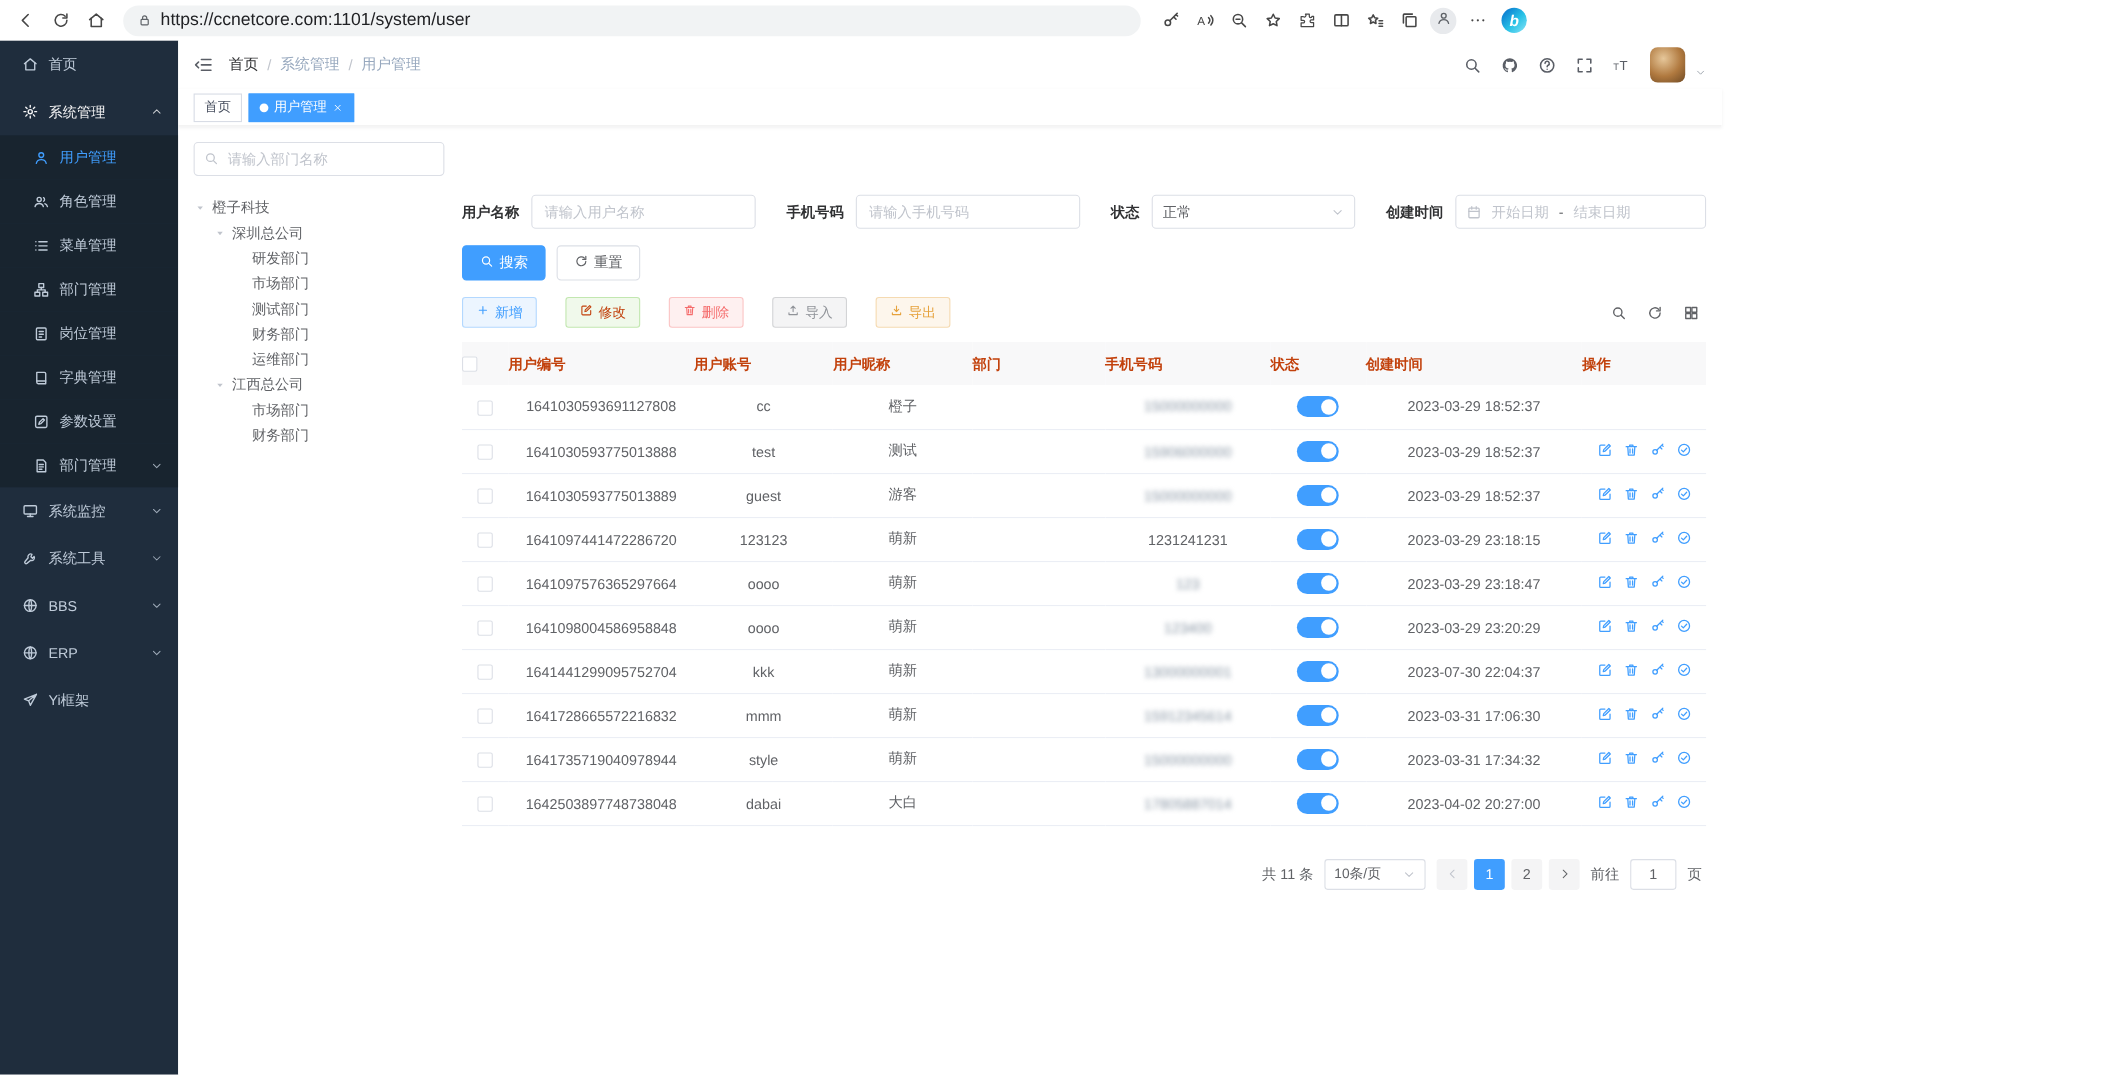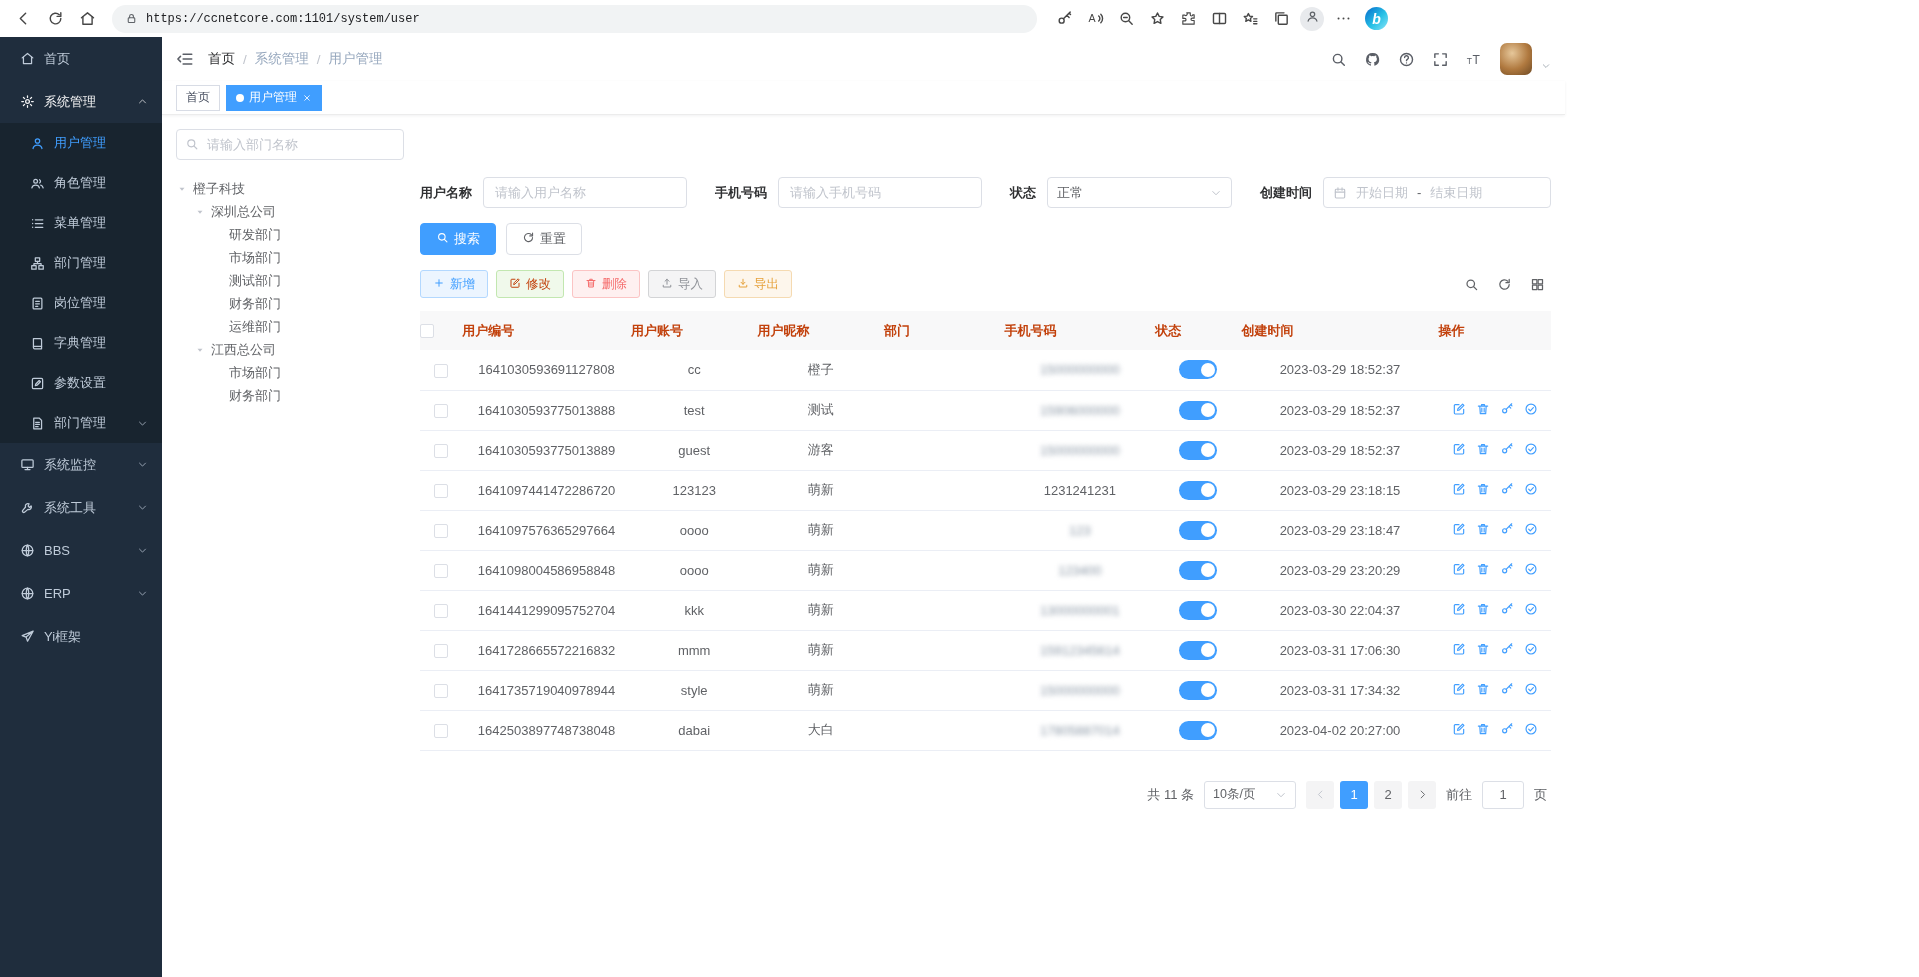--- a/index.html
+++ b/index.html
@@ -8,21 +8,21 @@
   .window { width:1565px; height:977px; background:#fff; }
 
   
   .browser { height:37px; display:flex; align-items:center; gap:2px; padding:0 8px; background:#fff; }
   .bicon { width:30px; height:30px; display:flex; align-items:center; justify-content:center;
     color:#474747; border-radius:4px; font-size:15px; cursor:pointer; flex-shrink:0; }
   .bicon svg { width:17px; height:17px; }
   .addr { height:28px; width:925px; background:#f1f3f4; border-radius:14px; display:flex;
     align-items:center; gap:8px; padding:0 13px; margin:0 8px; cursor:text; }
   .addr .lk svg { width:13px; height:13px; color:#5f6368; display:block; }
-  .addr .url { font-size:12px; color:#202124; white-space:nowrap;font-family:Liberation Mono, monospace; }
+  .addr .url { font-size:16px; color:#202124; white-space:nowrap; }
   .b-right { display:flex; align-items:center; gap:1px; margin-left:2px; }
   .avatar-mini { width:24px; height:24px; border-radius:50%; background:#e8eaed; display:flex;
     align-items:center; justify-content:center; color:#5f6368; margin:0 3px; cursor:pointer; }
   .avatar-mini svg { width:15px; height:15px; }
   .bing { width:23px; height:23px; border-radius:50%; margin-left:6px; cursor:pointer;
     background:linear-gradient(135deg,#0b79d0 10%,#27c1e6 55%,#8ae3f7); color:#fff;
     display:flex; align-items:center; justify-content:center; font-weight:bold; font-style:italic; font-size:14px; }
 
   
   .app { display:flex; height:940px; }
@@ -95,21 +95,21 @@
   .daterange .ci { display:flex; } .daterange .ci svg { width:14px; height:14px; }
   .daterange .sep { color:#606266; }
 
   .btn-row { margin-top:15px; display:flex; gap:10px; }
   .btn { height:32px; padding:0 15px; border-radius:4px; font-size:13px; display:inline-flex;
     align-items:center; gap:5px; cursor:pointer; }
   .btn svg { width:13px; height:13px; }
   .btn.primary { background:#409eff; border:1px solid #409eff; color:#fff; }
   .btn.plain { background:#fff; border:1px solid #dcdfe6; color:#606266; }
 
-  .toolbar-row { margin-top:15px; display:flex; gap:8px; align-items:center; }
+  .toolbar-row { margin-top:15px; display:flex; gap:26px; align-items:center;font-family:Liberation Mono, monospace; }
   .tbtn { height:28px; padding:0 12px; border-radius:3px; font-size:12.5px; display:inline-flex;
     align-items:center; gap:5px; border:1px solid; cursor:pointer; }
   .tbtn svg { width:12px; height:12px; }
   .tbtn.add { color:#409eff; background:#ecf5ff; border-color:#b3d8ff; }
   .tbtn.edit { color:#c2410c; background:#f0f9eb; border-color:#c2e7b0; }
   .tbtn.del { color:#f56c6c; background:#fef0f0; border-color:#fbc4c4; }
   .tbtn.imp { color:#909399; background:#f4f4f5; border-color:#d3d4d6; }
   .tbtn.exp { color:#e6a23c; background:#fdf6ec; border-color:#f5dab1; }
   .toolbar-icons { margin-left:auto; display:flex; gap:18px; color:#606266; padding-right:6px; }
   .toolbar-icons .ticon { display:flex; cursor:pointer; }
@@ -856,21 +856,21 @@
                     </span></td>
                 </tr>
                 <tr>
                   <td><span class="checkbox"></span></td>
                   <td>1641441299095752704</td>
                   <td>kkk</td>
                   <td>萌新</td>
                   <td></td>
                   <td><span class="blur">13000000001</span></td>
                   <td><span class="switch on"></span></td>
-                  <td>2023-03-30 22:04:37</td>
+                  <td>2023-07-30 22:04:37</td>
                   <td><span class="act">
                       <svg viewBox="0 0 24 24" width="1em" height="1em" fill="none" stroke="currentColor" stroke-width="2" stroke-linecap="round" stroke-linejoin="round">
                         <path d="M20 12.5V19a1.5 1.5 0 0 1-1.5 1.5h-13A1.5 1.5 0 0 1 4 19V6a1.5 1.5 0 0 1 1.5-1.5H12"></path>
                         <path d="M9.5 14.5l.7-2.9 8-8 2.2 2.2-8 8z"></path>
                       </svg>
                     </span><span class="act">
                       <svg viewBox="0 0 24 24" width="1em" height="1em" fill="none" stroke="currentColor" stroke-width="2" stroke-linecap="round" stroke-linejoin="round">
                         <path d="M4 7h16M9.5 7V4.5h5V7M6.5 7l.9 13h9.2l.9-13"></path>
                         <path d="M10 10.5v6.5M14 10.5v6.5"></path>
                       </svg>

